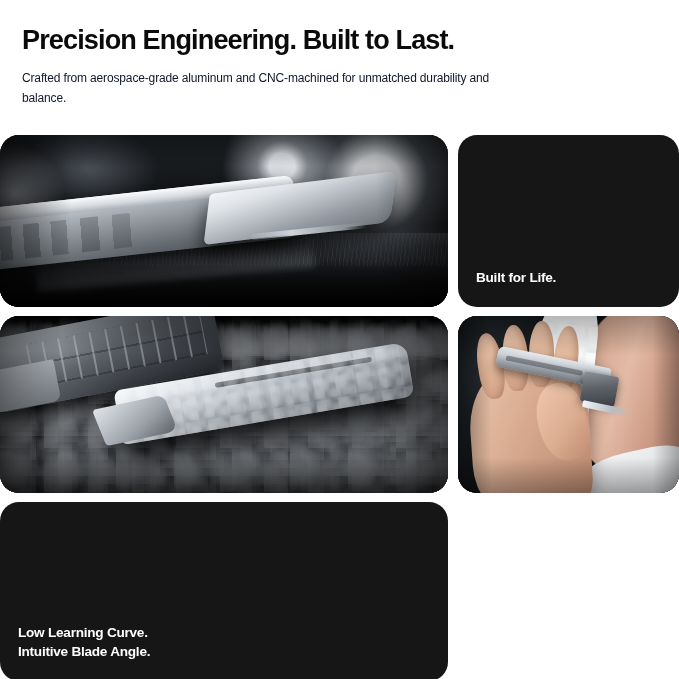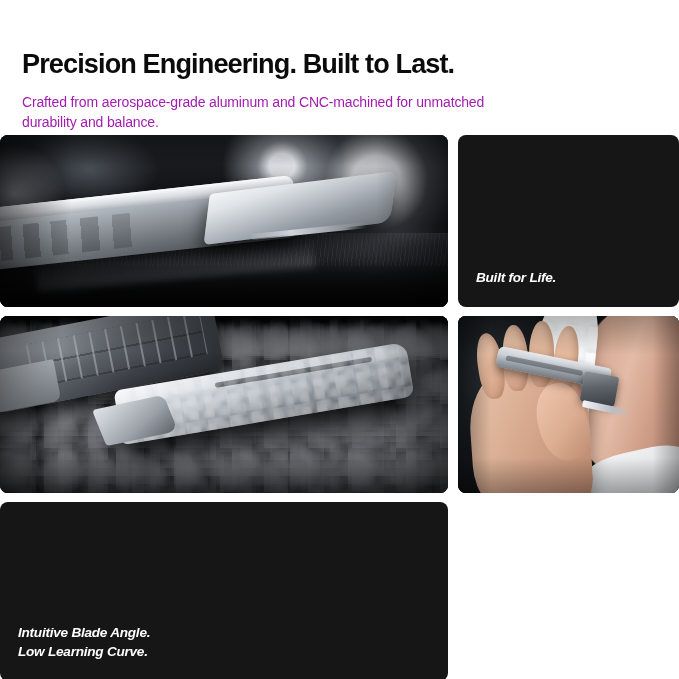--- a/index.html
+++ b/index.html
@@ -18,63 +18,62 @@
     width: 679px;
     height: 679px;
     background: #ffffff;
   }
 
   
   .header {
     position: absolute;
     left: 0; top: 0;
     width: 552px;
-    padding: 48px 22px 0 22px;
+    padding: 24px 22px 0 22px;
   }
 
   .headline {
     font-size: 27.5px;
     line-height: 32px;
     font-weight: 700;
     letter-spacing: -0.9px;
     color: #0b0b0b;
     white-space: nowrap;
     transform: scaleX(0.985);
     transform-origin: left center;
   }
 
   .subhead {
     margin-top: 13px;
-    font-size: 14px;
+    font-size: 12px;
     line-height: 19.5px;
     font-weight: 400;
     letter-spacing: -0.15px;
-    color: #a21caf;
+    color: #0f172a;
     max-width: 600px;
   }
 
   
   .grid {
     position: absolute;
     left: 0;
     top: 135px;
     width: 679px;
     height: 544px;
     display: grid;
     grid-template-columns: 448px 221px;
     grid-template-rows: 172px 177px 179px;
     column-gap: 10px;
     row-gap: 9px;
   }
 
   .photo-cell, .caption-cell {
     position: relative;
     overflow: hidden;
-    border-radius: 8px;
-    font-style: italic;
+    border-radius: 19px;
   }
 
   .photo-cell { background: #0a0a0a; }
 
   .caption-cell {
     background: #161616;
     display: flex;
     flex-direction: column;
     justify-content: flex-end;
     padding: 0 16px 20px 18px;
@@ -440,18 +439,18 @@
         <i></i>
       </div>
       <div class="ph3-thumb"></div>
       <div class="ph3-razor"></div>
       <div class="ph3-head"></div>
       <div class="ph3-edge"></div>
       <div class="ph3-vig"></div>
     </div>
 
     <div class="caption-cell">
+      <div class="caption-line">Low Learning Curve.</div>
       <div class="caption-line">Intuitive Blade Angle.</div>
-      <div class="caption-line">Low Learning Curve.</div>
     </div>
 
   </div>
 </div>
 
 </body></html>

